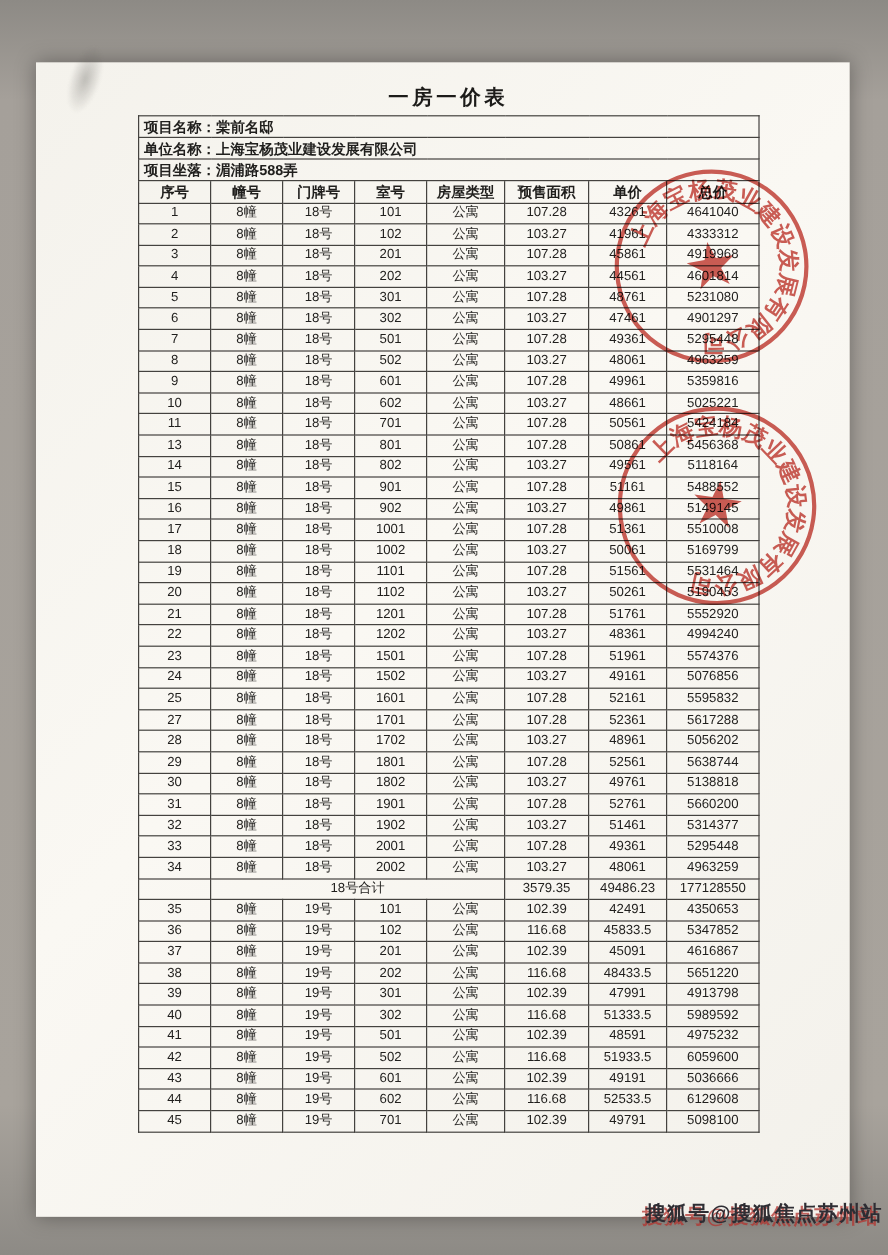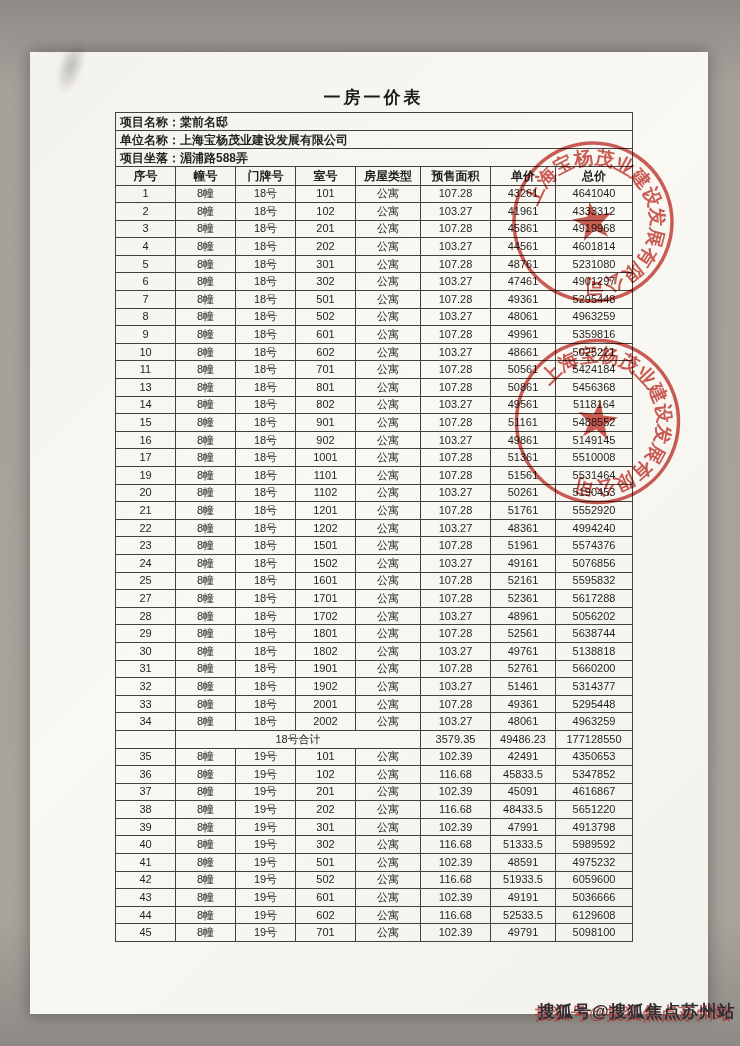--- a/index.html
+++ b/index.html
@@ -11,21 +11,21 @@
   .page {
     position:absolute; left:30px; top:52px; width:678px; height:962px;
     background:linear-gradient(135deg,#f4f2ec 0%,#faf8f3 45%,#f3f1eb 100%);
     box-shadow:0 0 16px rgba(0,0,0,.35);
   }
   .smudge {
     position:absolute; left:28px; top:-16px; width:26px; height:60px;
     background:radial-gradient(ellipse at center, rgba(90,88,84,.35), rgba(90,88,84,0) 70%);
     transform:rotate(18deg); filter:blur(1px);
   }
-  .content { position:absolute; left:85px; top:34px; width:517px; }
+  .content { position:absolute; left:85px; top:18px; width:517px; }
   .doc-title {
     width:517px; text-align:center; font-size:17px; font-weight:bold;
     letter-spacing:3px; color:#1c1b19; margin-bottom:3px;
   }
   table.price-table { border-collapse:collapse; width:517px; table-layout:fixed; }
   .price-table td {
     border:1px solid #44423f; font-size:11px; text-align:center;
     height:16.6px; padding:0; color:#201f1d; overflow:hidden; white-space:nowrap;
     line-height:1;
   }
@@ -243,20 +243,30 @@
               <td>17</td>
               <td>8幢</td>
               <td>18号</td>
               <td>1001</td>
               <td>公寓</td>
               <td>107.28</td>
               <td>51361</td>
               <td>5510008</td>
             </tr>
             <tr>
+              <td>18</td>
+              <td>8幢</td>
+              <td>18号</td>
+              <td>1002</td>
+              <td>公寓</td>
+              <td>103.27</td>
+              <td>50061</td>
+              <td>5169799</td>
+            </tr>
+            <tr>
               <td>19</td>
               <td>8幢</td>
               <td>18号</td>
               <td>1101</td>
               <td>公寓</td>
               <td>107.28</td>
               <td>51561</td>
               <td>5531464</td>
             </tr>
             <tr>

